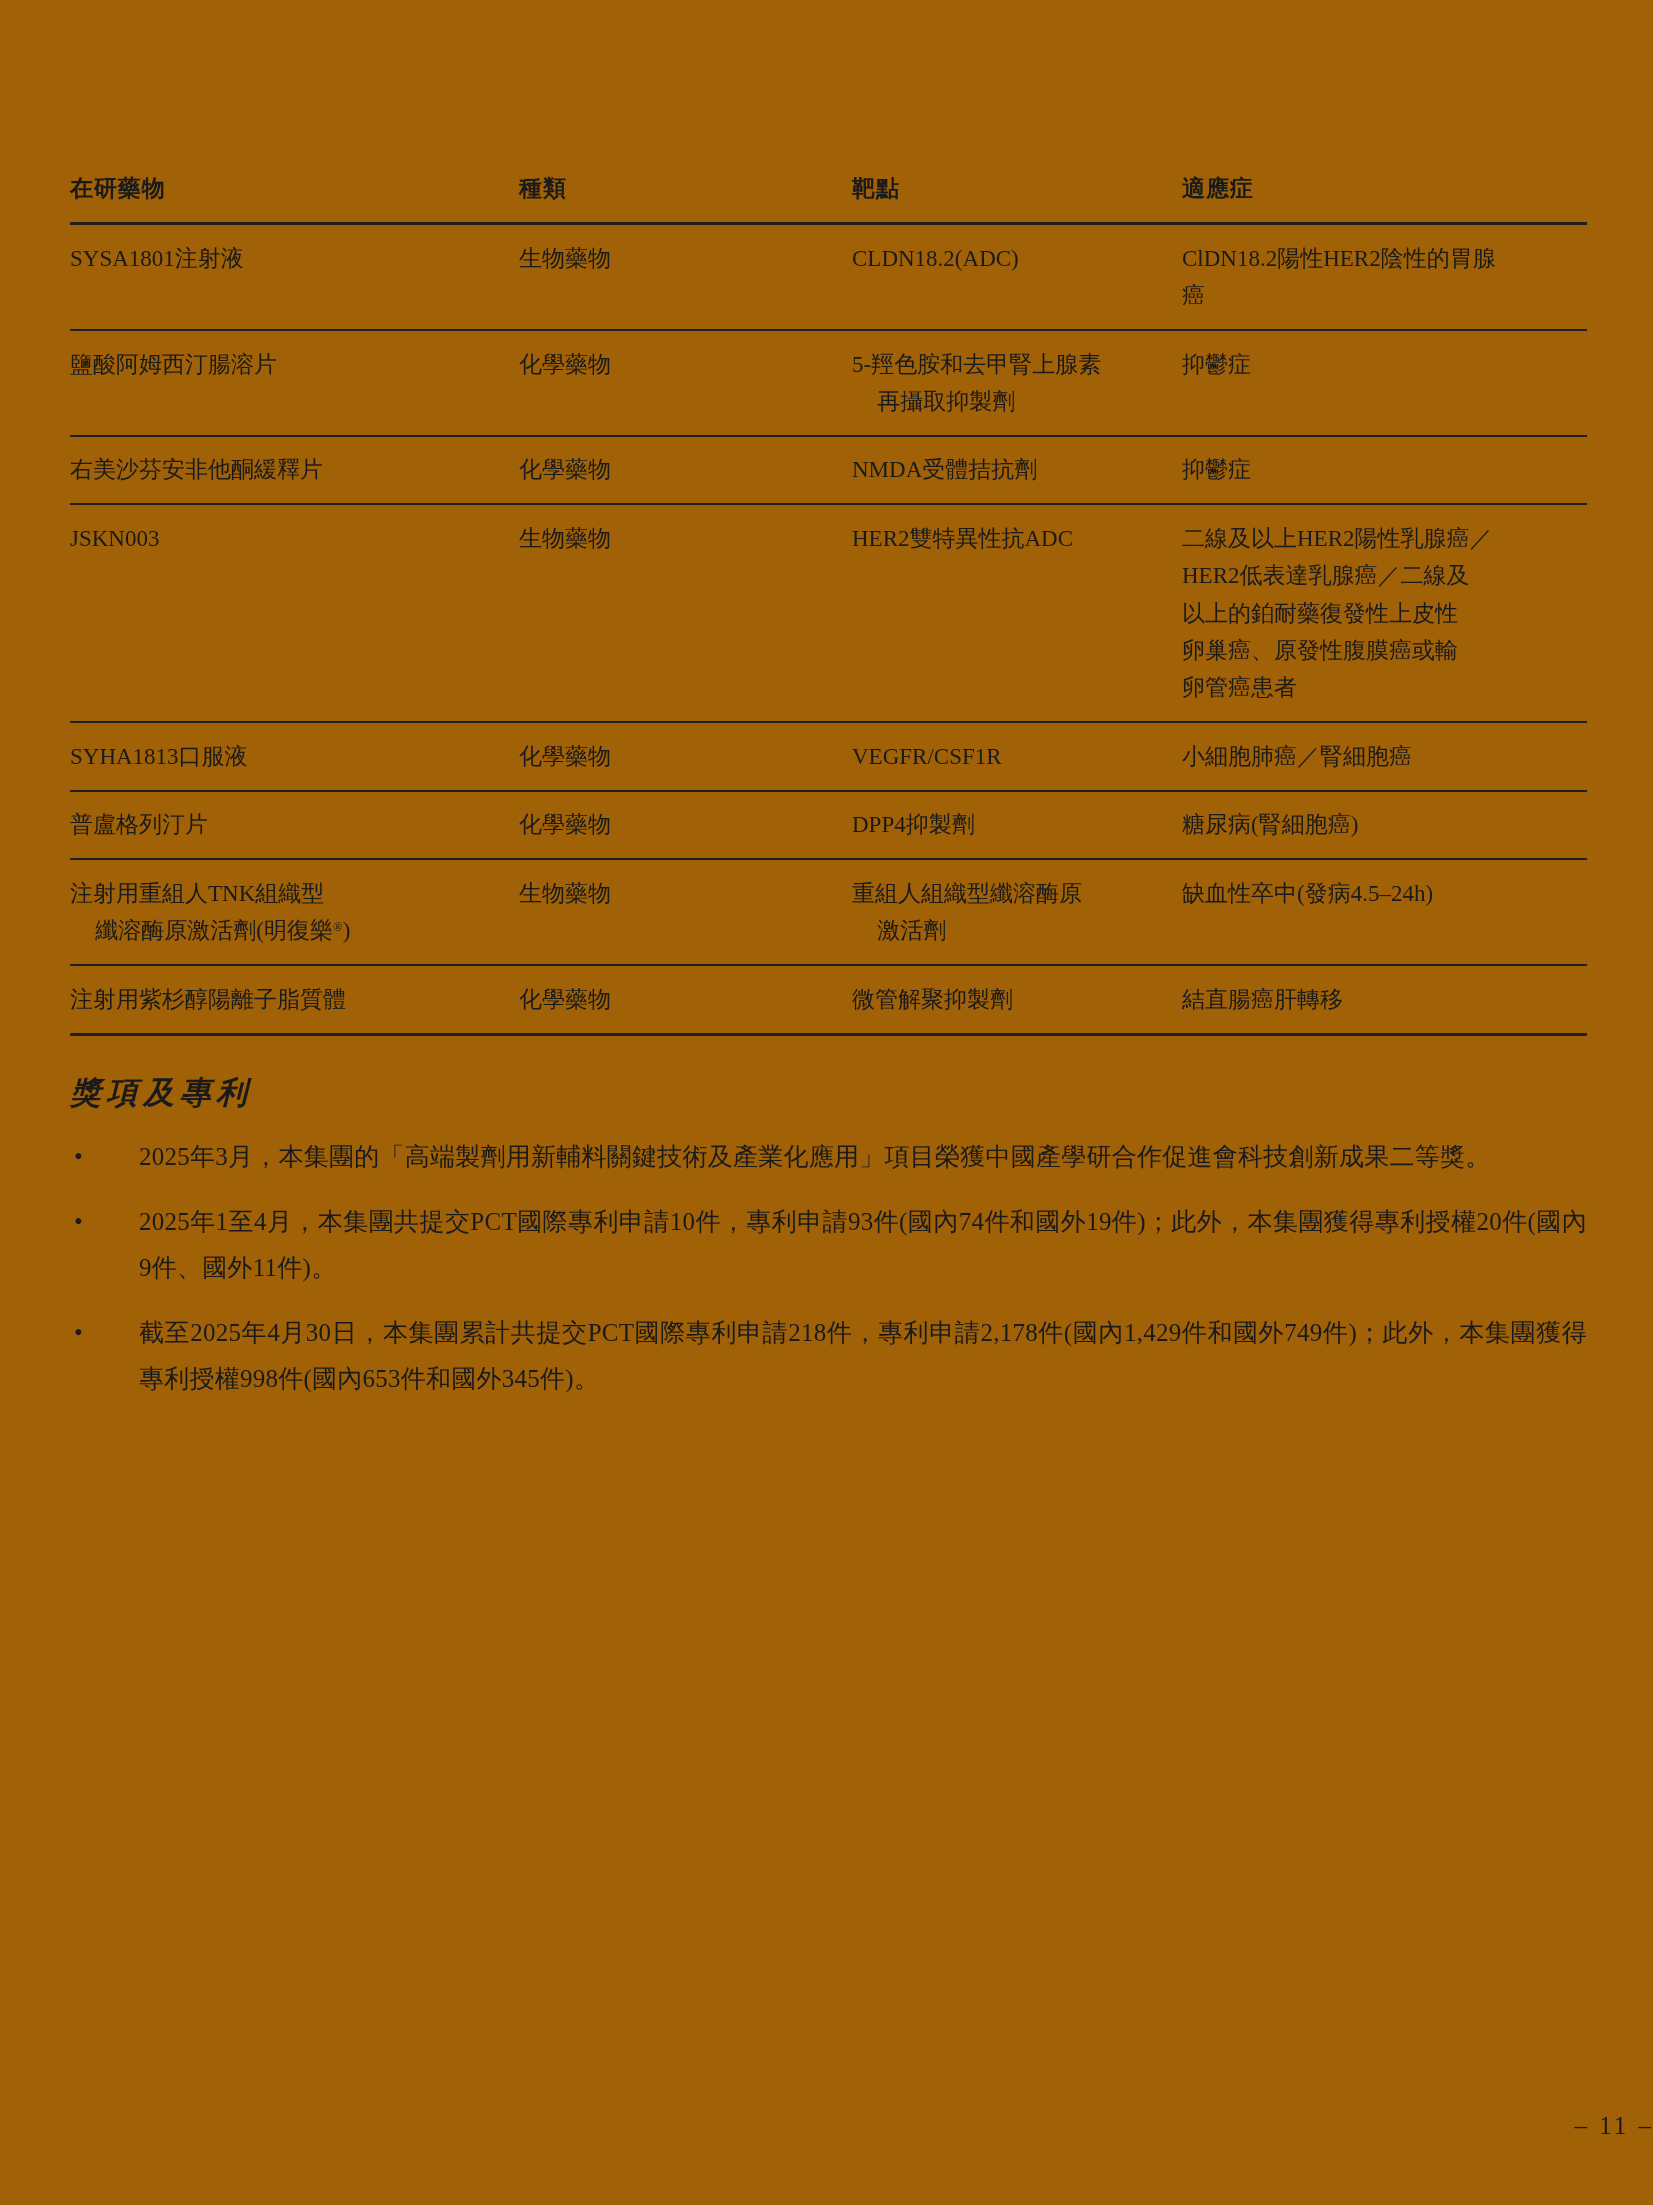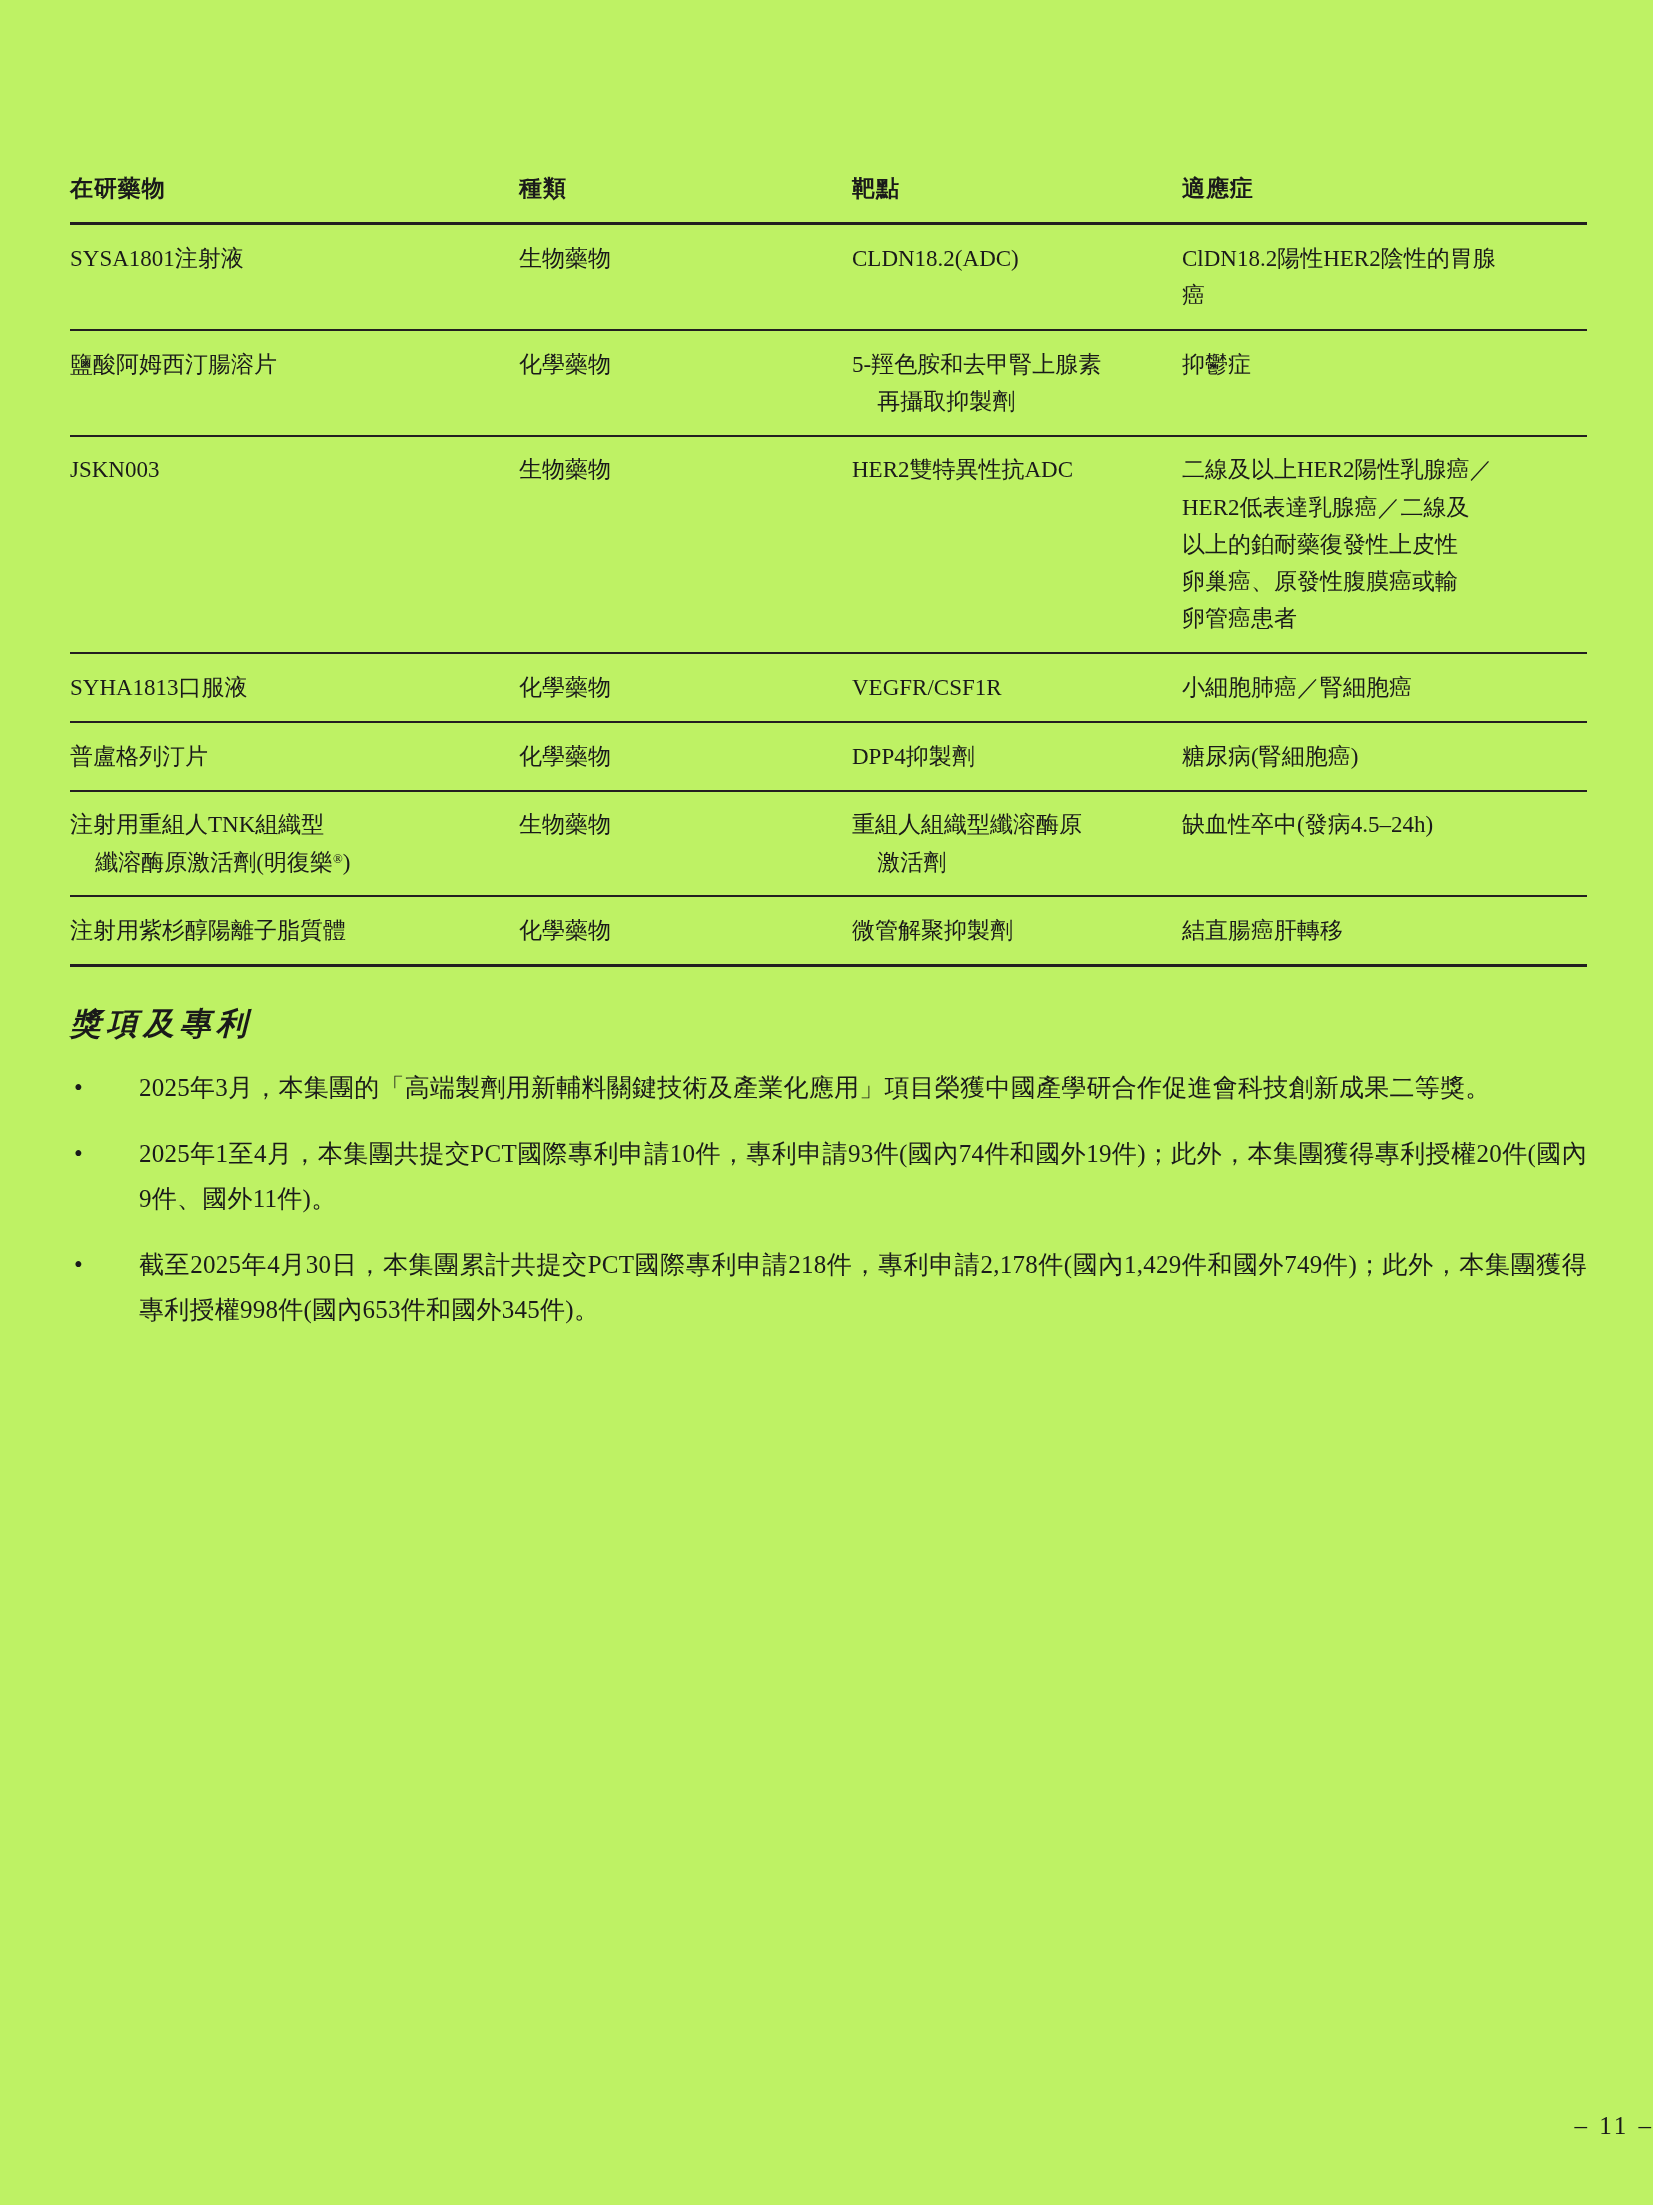--- a/index.html
+++ b/index.html
@@ -8,21 +8,21 @@
     background: #ffffff;
   }
   body {
     font-family: "Liberation Serif", "DejaVu Serif", serif;
     color: #1a1a1a;
   }
   #page {
     position: relative;
     width: 1654px;
     height: 2205px;
-    background: #bef264;
+    background: #a16207;
     box-sizing: border-box;
   }
   .content {
     position: absolute;
     left: 70px;
     top: 170px;
     width: 1517px;
   }
 
   
@@ -158,20 +158,34 @@
             <td>
               <span class="cell-line">5-羥色胺和去甲腎上腺素</span>
               <span class="cell-line ind">再攝取抑製劑</span>
             </td>
             <td>
               <span class="cell-line">抑鬱症</span>
             </td>
           </tr>
           <tr>
             <td>
+              <span class="cell-line">右美沙芬安非他酮緩釋片</span>
+            </td>
+            <td>
+              <span class="cell-line">化學藥物</span>
+            </td>
+            <td>
+              <span class="cell-line">NMDA受體拮抗劑</span>
+            </td>
+            <td>
+              <span class="cell-line">抑鬱症</span>
+            </td>
+          </tr>
+          <tr>
+            <td>
               <span class="cell-line">JSKN003</span>
             </td>
             <td>
               <span class="cell-line">生物藥物</span>
             </td>
             <td>
               <span class="cell-line">HER2雙特異性抗ADC</span>
             </td>
             <td>
               <span class="cell-line">二線及以上HER2陽性乳腺癌／</span>

